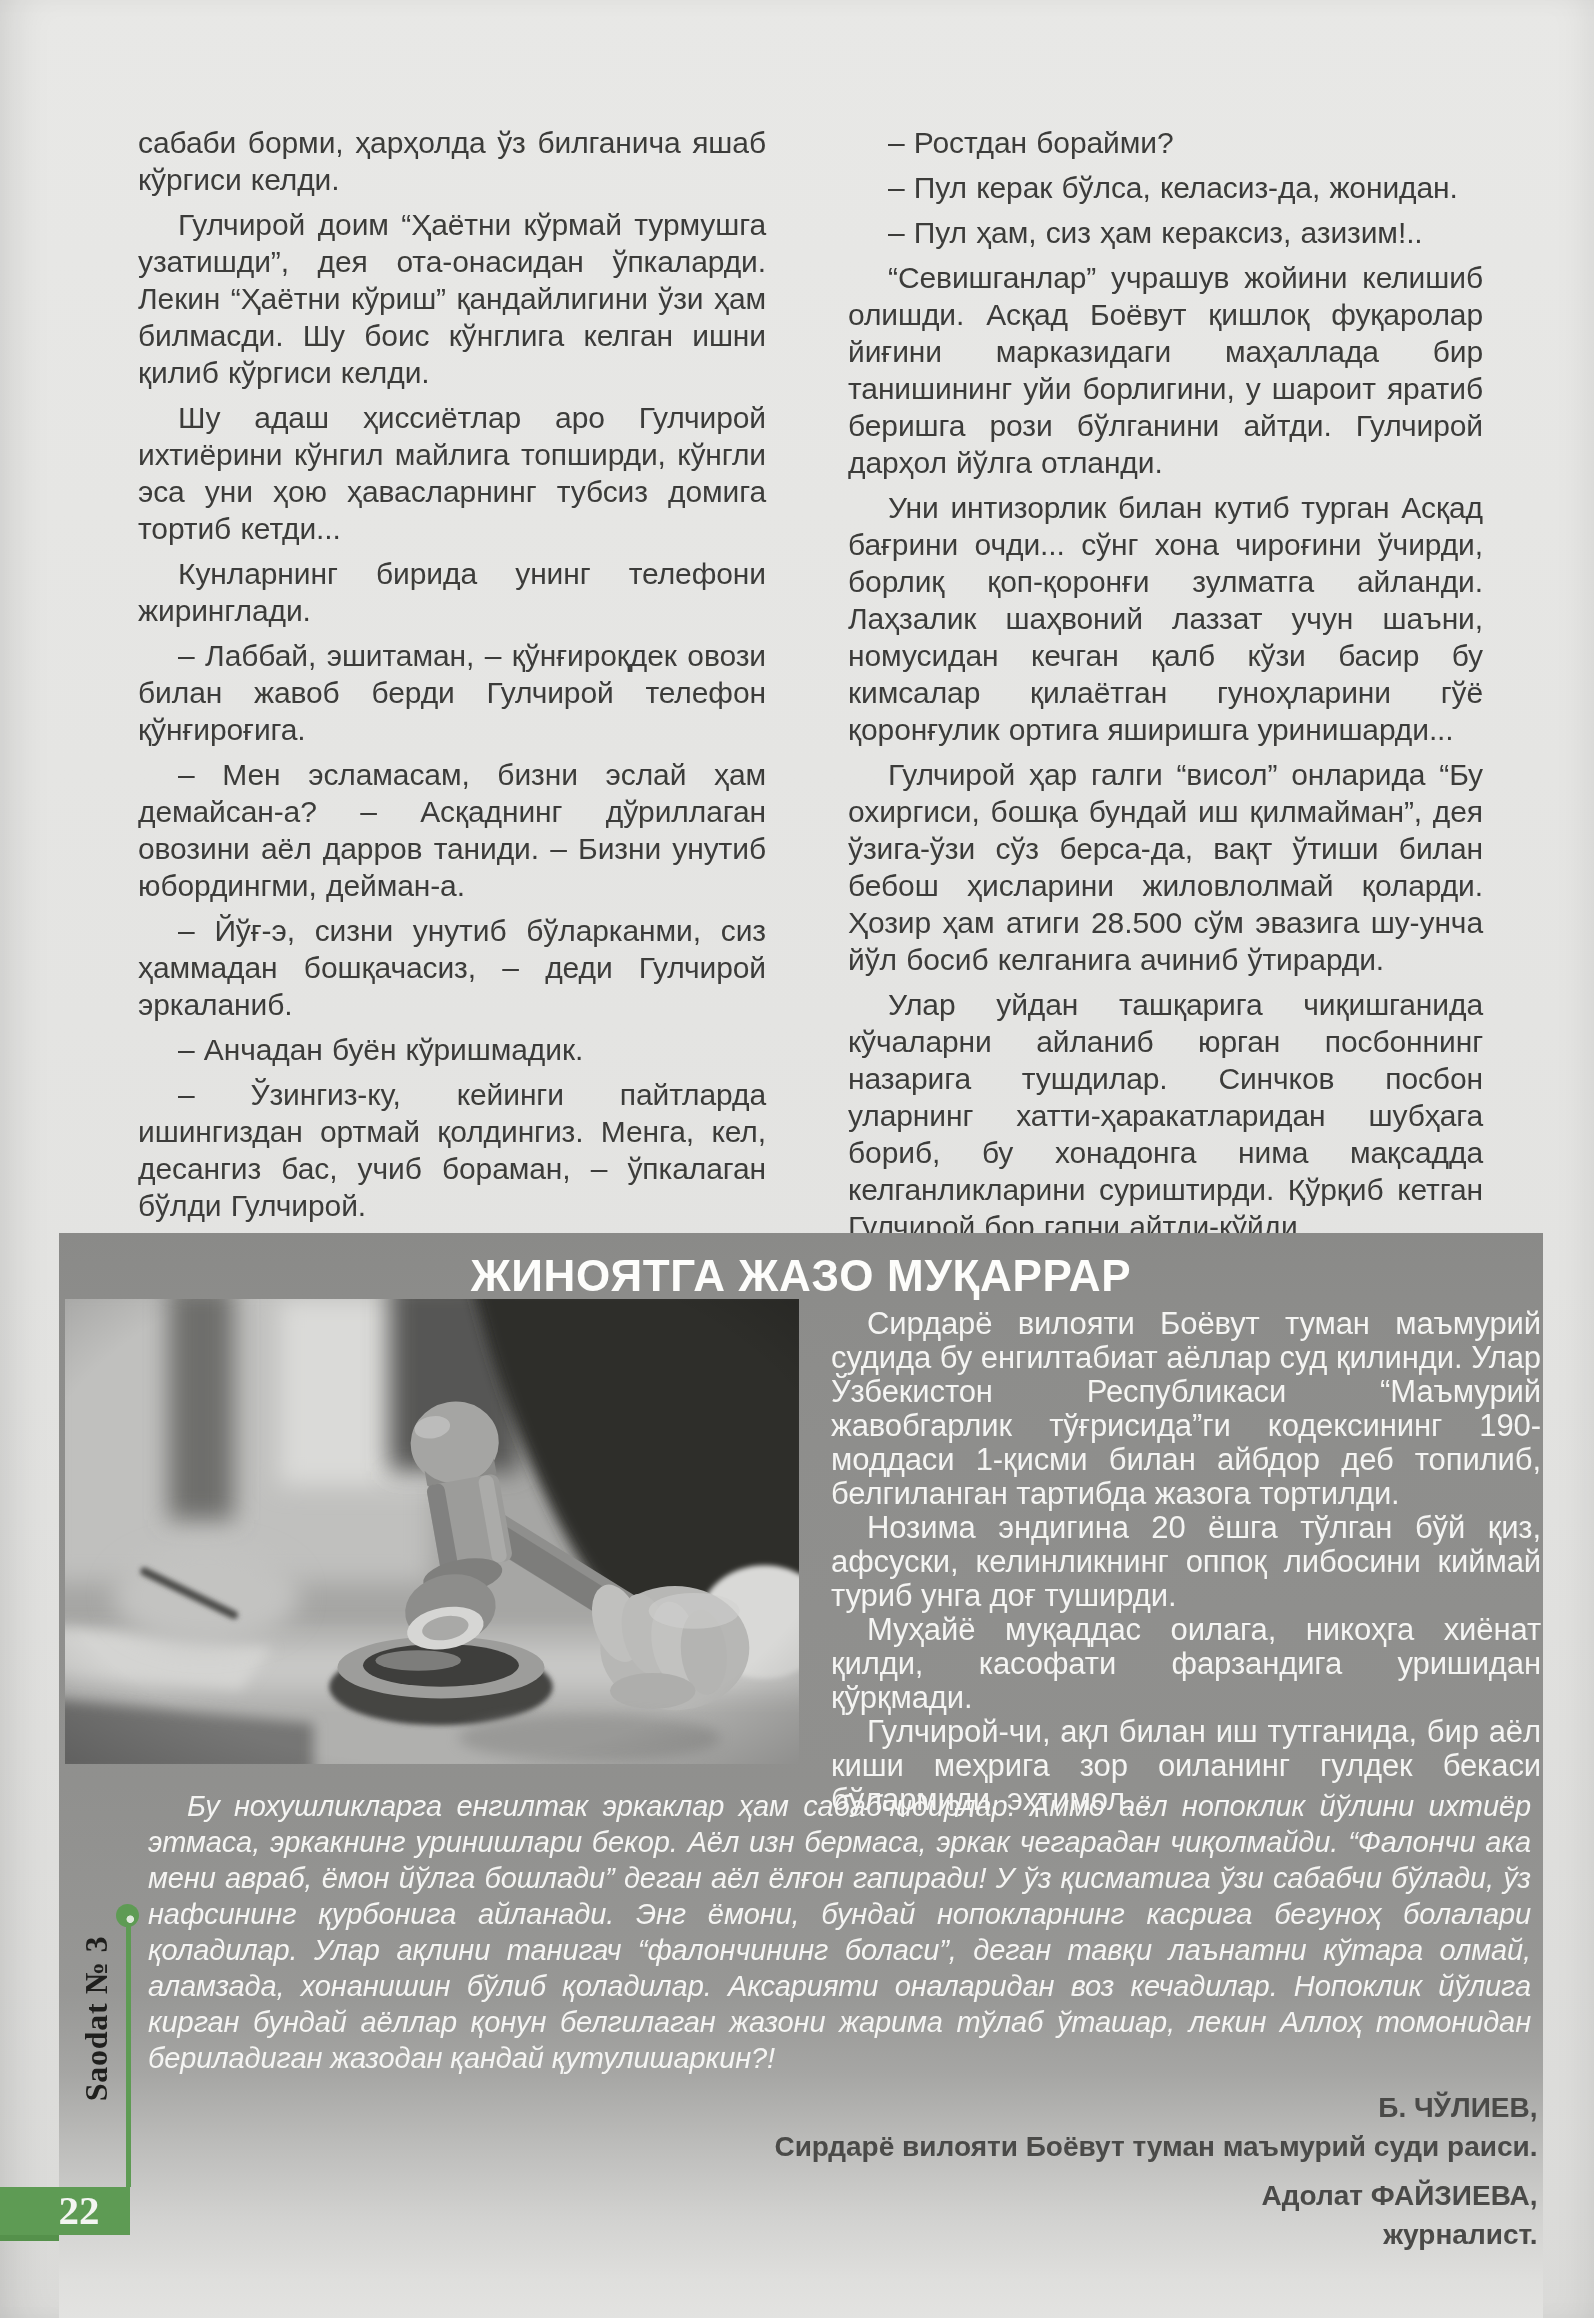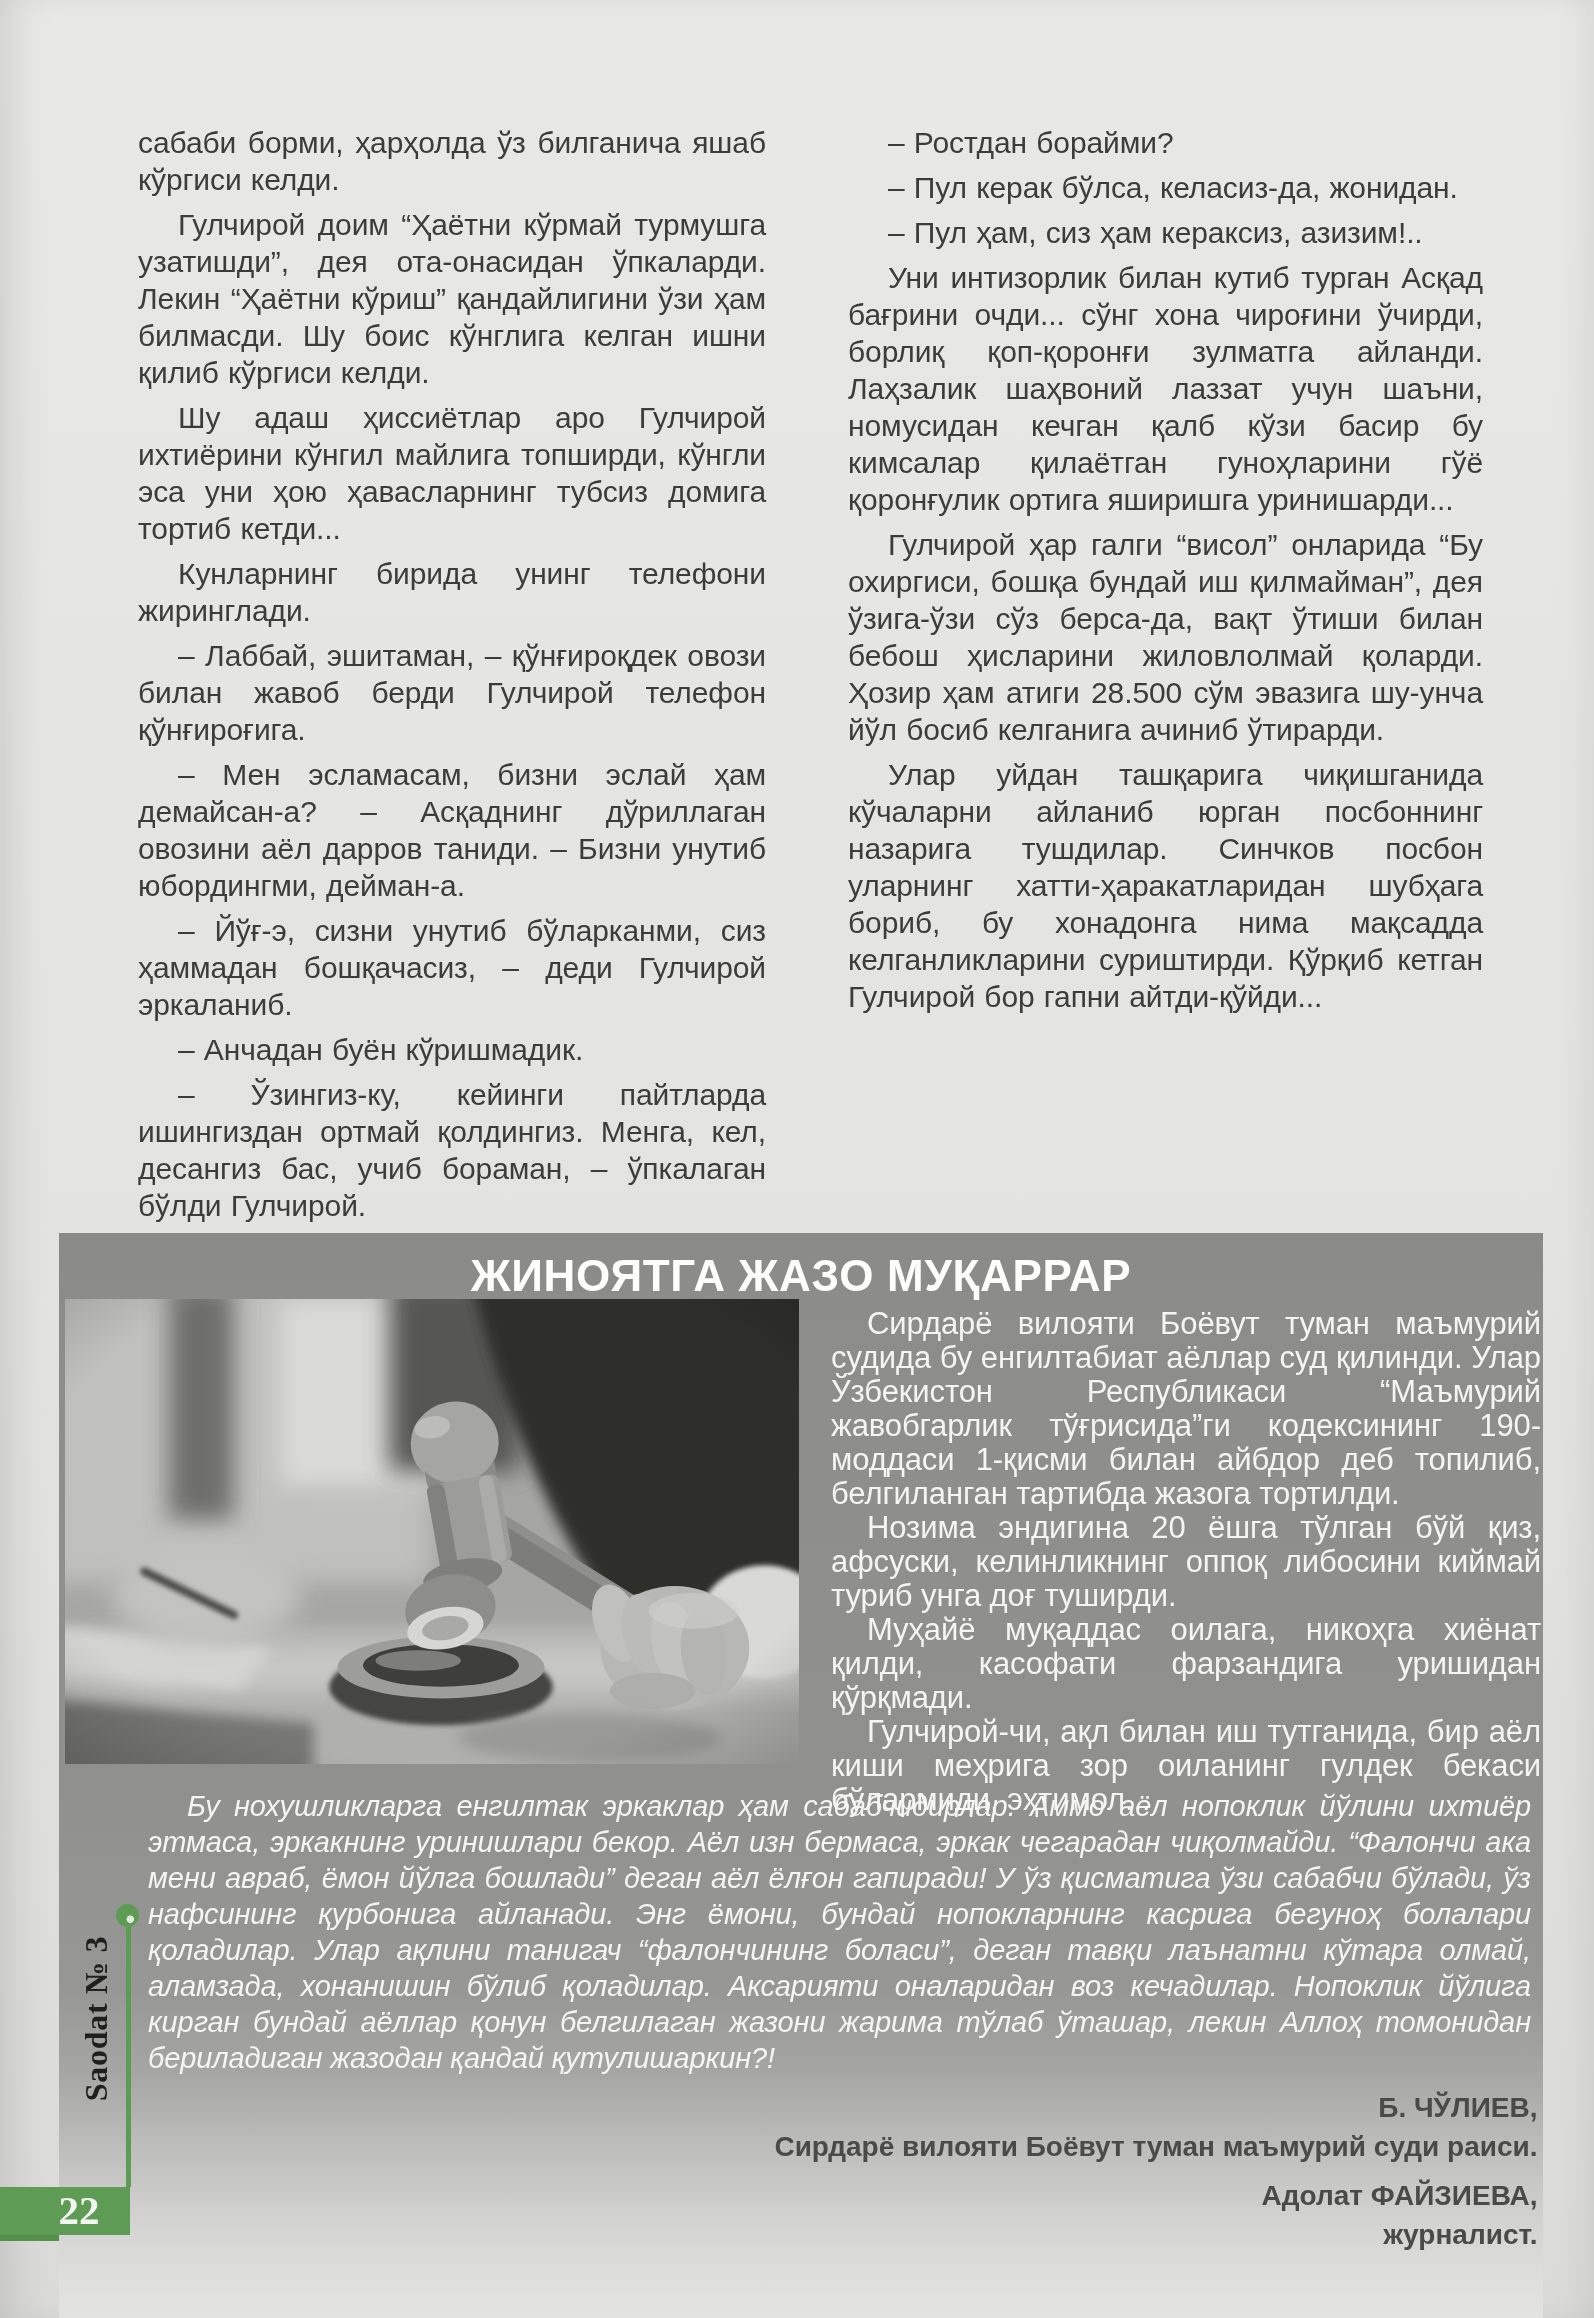--- a/index.html
+++ b/index.html
@@ -109,20 +109,21 @@
     <p class="ind">– Йўғ-э, сизни унутиб бўларканми, сиз ҳаммадан бошқачасиз, – деди Гулчирой эркаланиб.</p>
     <p class="ind">– Анчадан буён кўришмадик.</p>
     <p class="ind">– Ўзингиз-ку, кейинги пайтларда ишингиздан ортмай қолдингиз. Менга, кел, десангиз бас, учиб бораман, – ўпкалаган бўлди Гулчирой.</p>
     <p class="ind">– Қани, қанотларингни қоқиб йўлга чиқ-чи, учиб борлигини исботлагин-чи.</p>
   </div>
 
   <div class="col col-right">
     <p class="ind">– Ростдан борайми?</p>
     <p class="ind">– Пул керак бўлса, келасиз-да, жонидан.</p>
     <p class="ind">– Пул ҳам, сиз ҳам кераксиз, азизим!..</p>
+    <p class="ind">“Севишганлар” учрашув жойини келишиб олишди. Асқад Боёвут қишлоқ фуқаролар йиғини марказидаги маҳаллада бир танишининг уйи борлигини, у шароит яратиб беришга рози бўлганини айтди. Гулчирой дарҳол йўлга отланди.</p>
     <p class="ind">Уни интизорлик билан кутиб турган Асқад бағрини очди... сўнг хона чироғини ўчирди, борлиқ қоп-қоронғи зулматга айланди. Лаҳзалик шаҳвоний лаззат учун шаъни, номусидан кечган қалб кўзи басир бу кимсалар қилаётган гуноҳларини гўё қоронғулик ортига яширишга уринишарди...</p>
     <p class="ind">Гулчирой ҳар галги “висол” онларида “Бу охиргиси, бошқа бундай иш қилмайман”, дея ўзига-ўзи сўз берса-да, вақт ўтиши билан бебош ҳисларини жиловлолмай қоларди. Ҳозир ҳам атиги 28.500 сўм эвазига шу-унча йўл босиб келганига ачиниб ўтирарди.</p>
     <p class="ind">Улар уйдан ташқарига чиқишганида кўчаларни айланиб юрган посбоннинг назарига тушдилар. Синчков посбон уларнинг хатти-ҳаракатларидан шубҳага бориб, бу хонадонга нима мақсадда келганликларини суриштирди. Қўрқиб кетган Гулчирой бор гапни айтди-қўйди...</p>
   </div>
 
   <div class="feature">
     <div class="feature-title">ЖИНОЯТГА ЖАЗО МУҚАРРАР</div>
 
     <div class="photo">
       <svg viewBox="0 0 1064 674" xmlns="http://www.w3.org/2000/svg">

